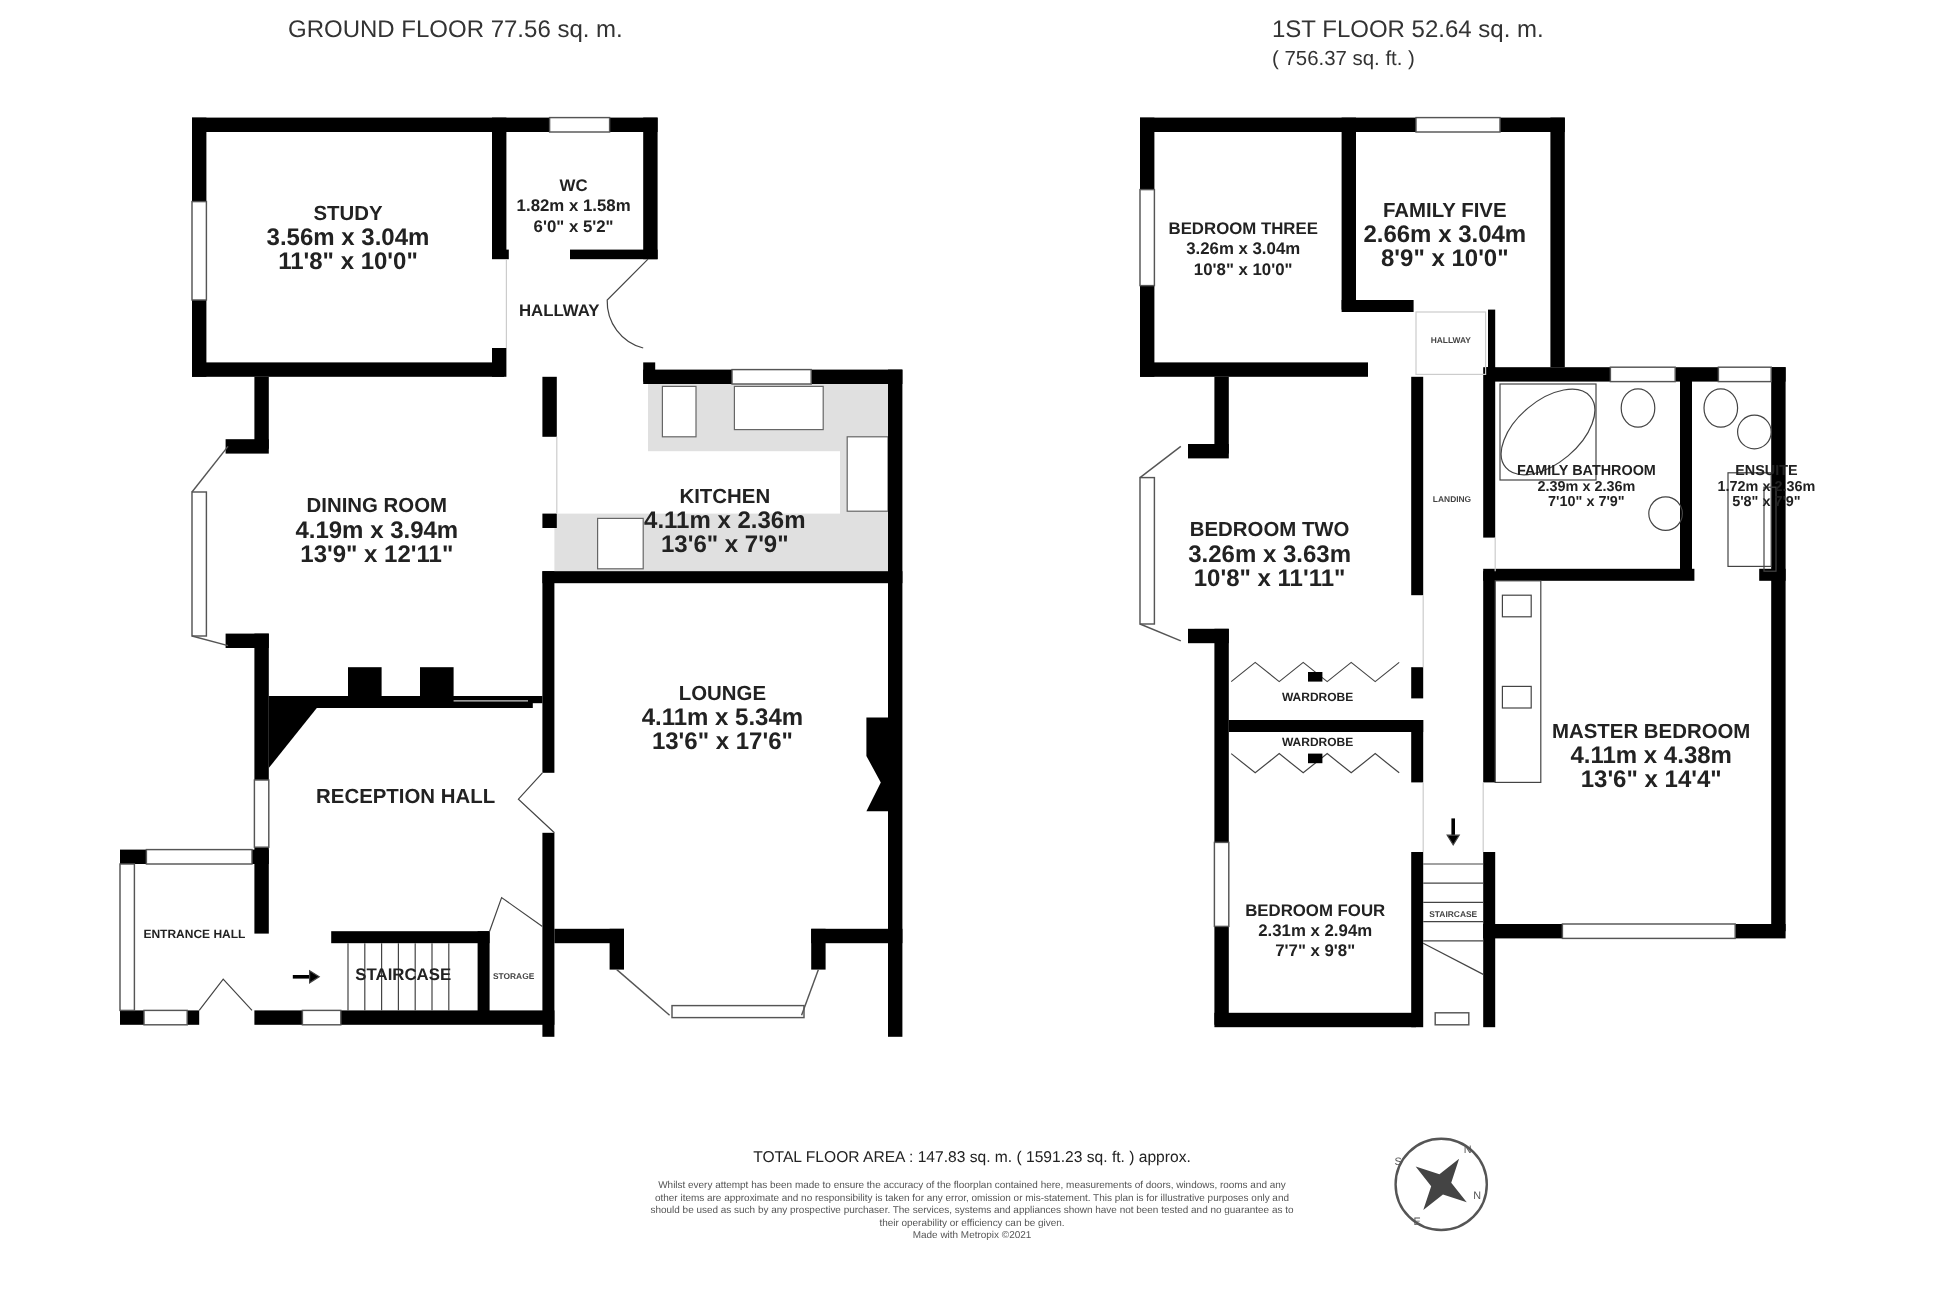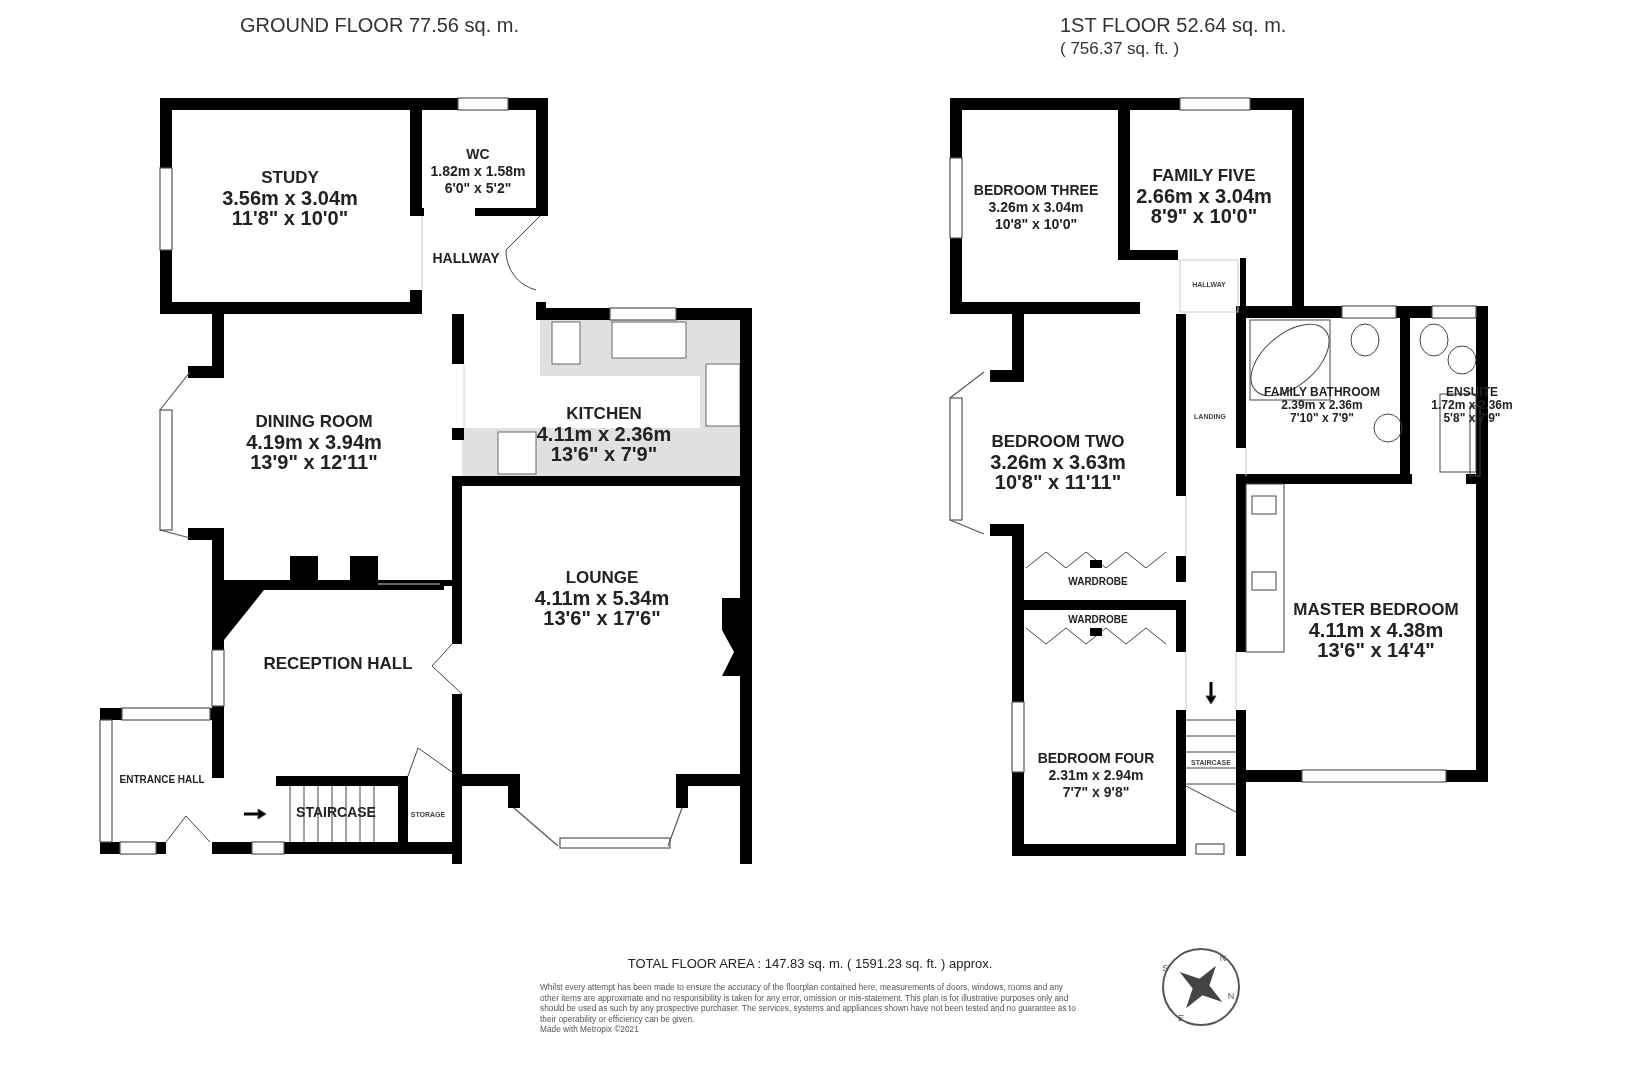--- a/index.html
+++ b/index.html
@@ -7,21 +7,21 @@
          font-family: "Liberation Sans", sans-serif; color: #222; }
   svg.plan { position: absolute; left: 0; top: 0; }
   .floor-title { position: absolute; color: #333; font-size: 20px; line-height: 23px; }
   .floor-title .sub { font-size: 17px; }
   .room-label { position: absolute; text-align: center; font-weight: bold; color: #222; line-height: 20px; font-size: 17px; white-space: nowrap; transform: translateX(-50%); }
   .room-label .dim { font-size: 20px; }
   .room-label.small { font-size: 10px; line-height: 12px; font-weight: bold; }
   .room-label.tiny { font-size: 7px; line-height: 9px; font-weight: bold; color: #444; }
   .room-label.mid { font-size: 14px; line-height: 17px; }
   .total { position: absolute; left: 540px; width: 540px; top: 956px; text-align: center; font-size: 13px; color: #222; }
-  .disclaimer { position: absolute; left: 540px; width: 540px; top: 982px; text-align: left; font-size: 8.3px; line-height: 10.6px; color: #555; }
+  .disclaimer { position: absolute; left: 540px; width: 540px; top: 982px; text-align: center; font-size: 8.3px; line-height: 10.6px; color: #555; }
   .credit { display: block; }
 </style>
 </head>
 <body>
 
 <div class="floor-title" style="left:240px;width:340px;top:14px;">
   <div>GROUND FLOOR 77.56 sq. m.</div>
 </div>
 <div class="floor-title" style="left:1060px;width:300px;top:14px;">
   <div>1ST FLOOR 52.64 sq. m.</div>

